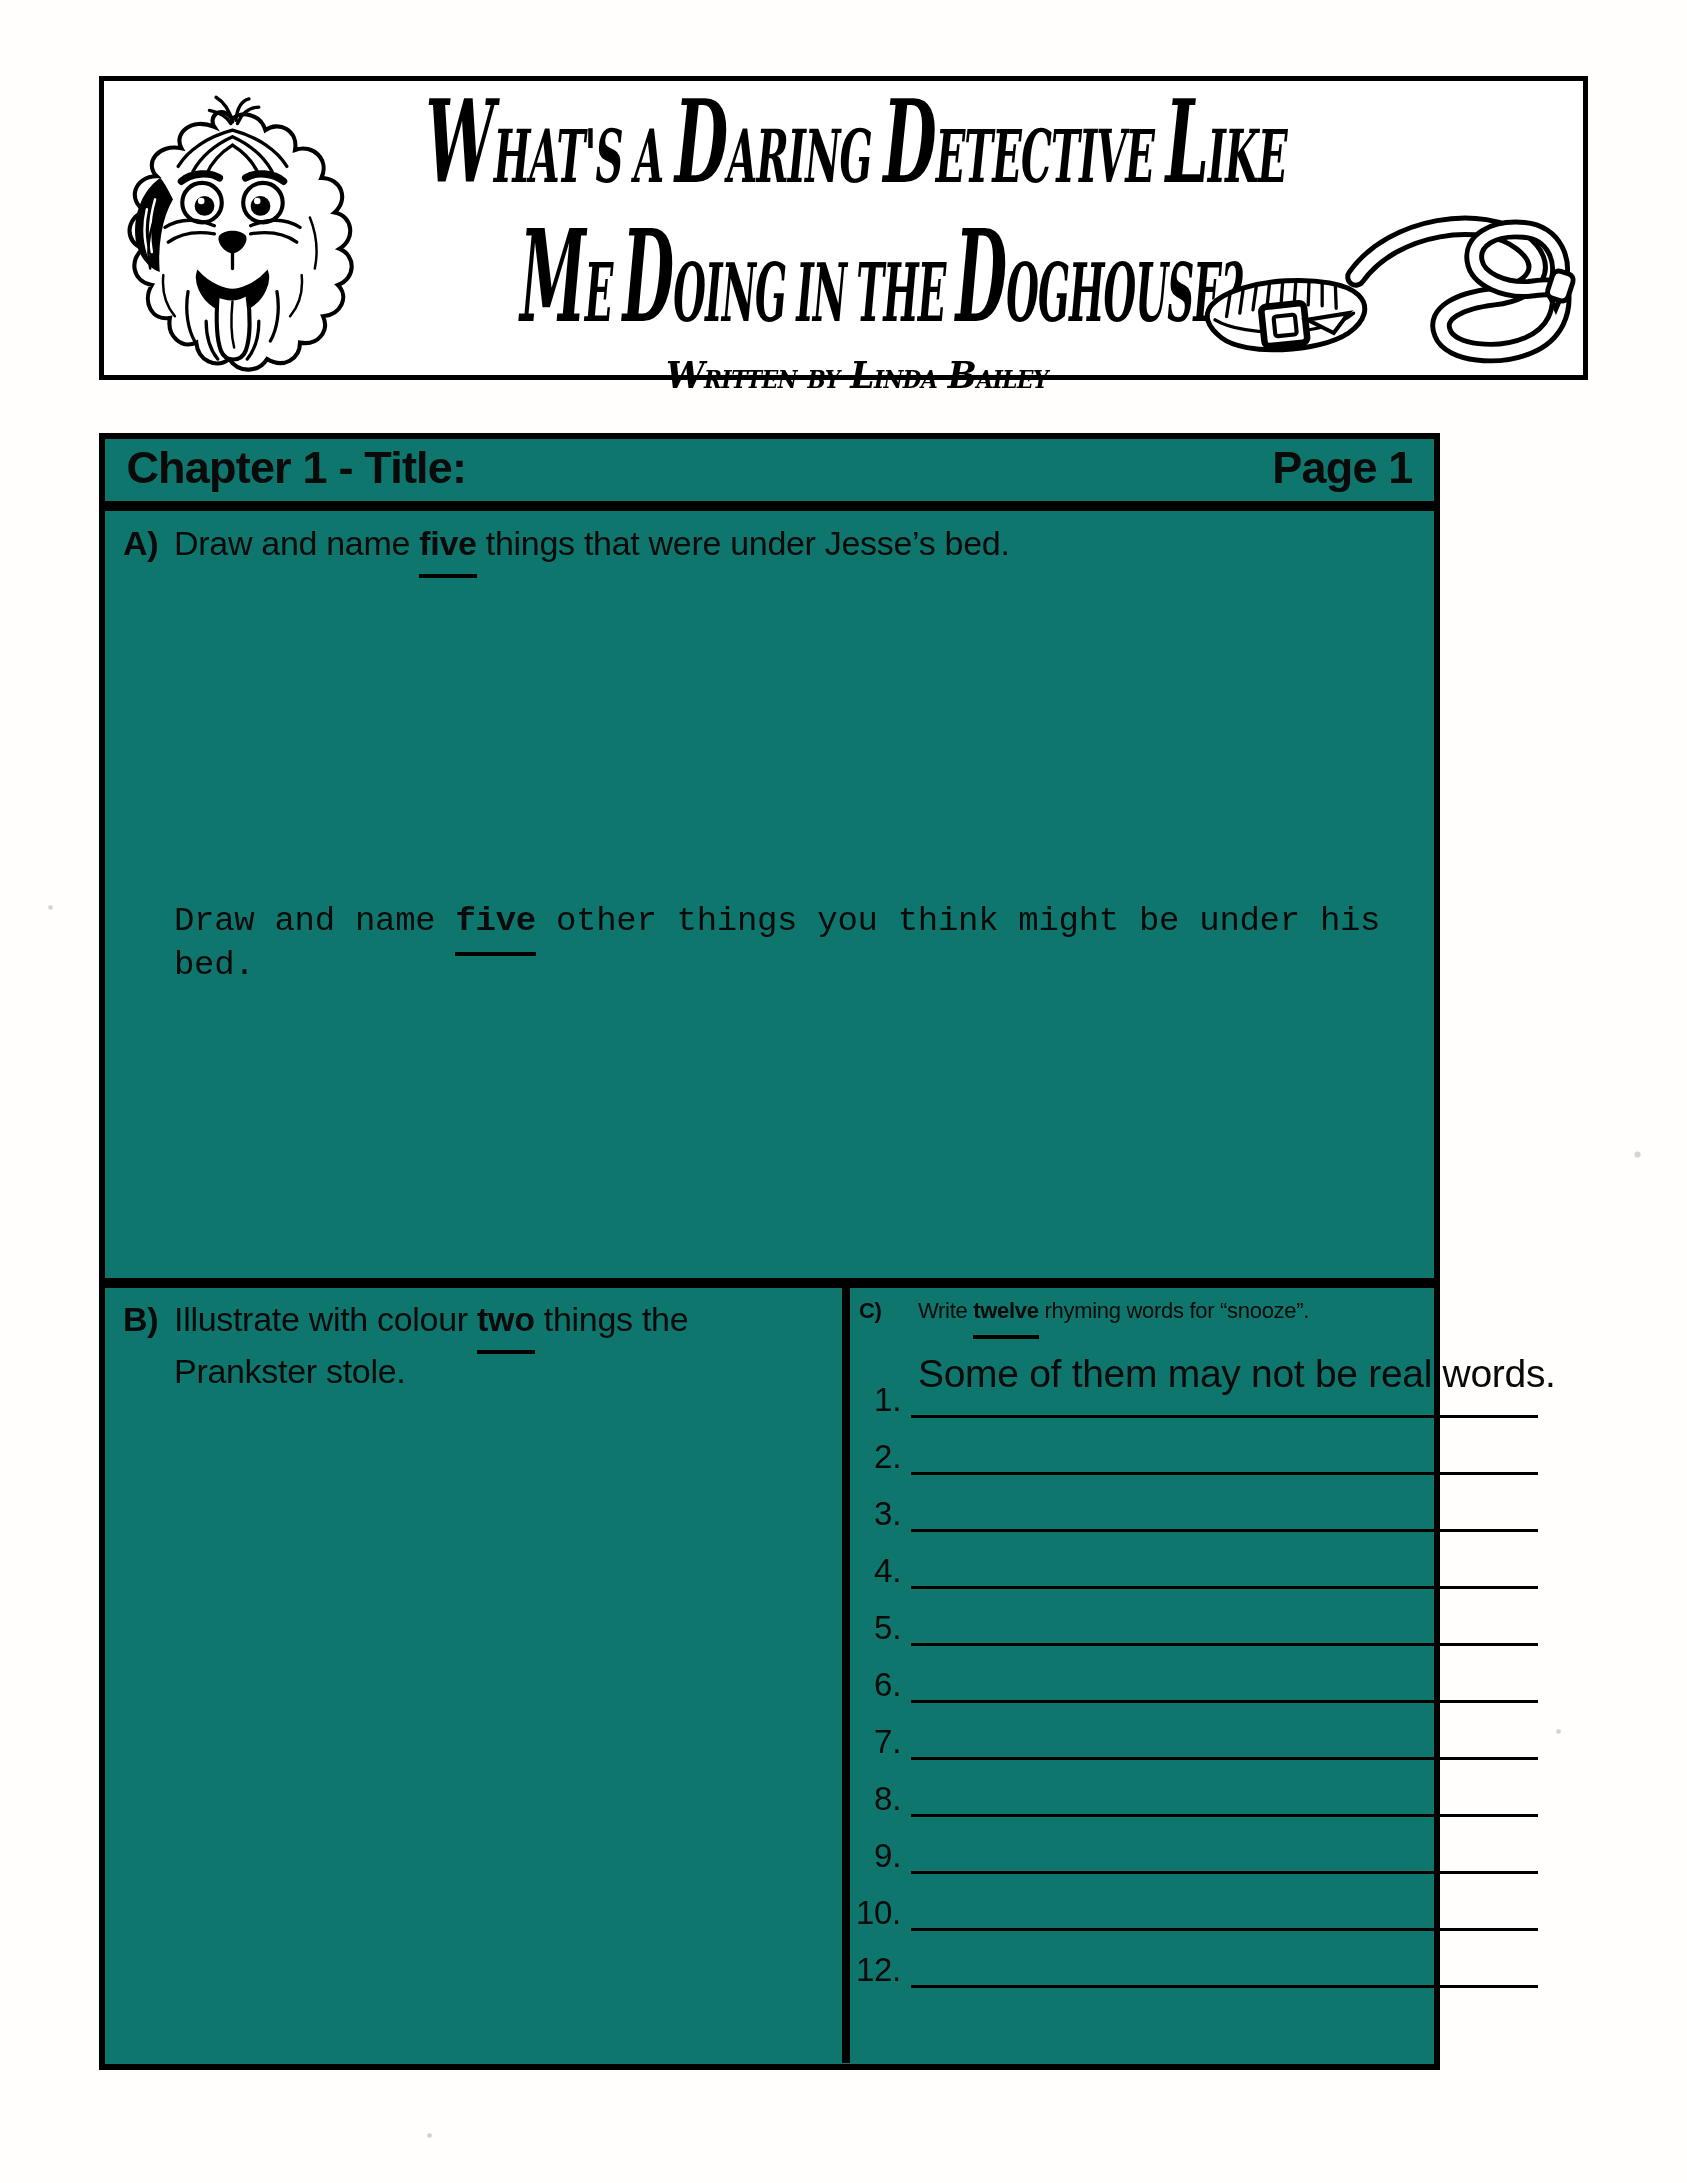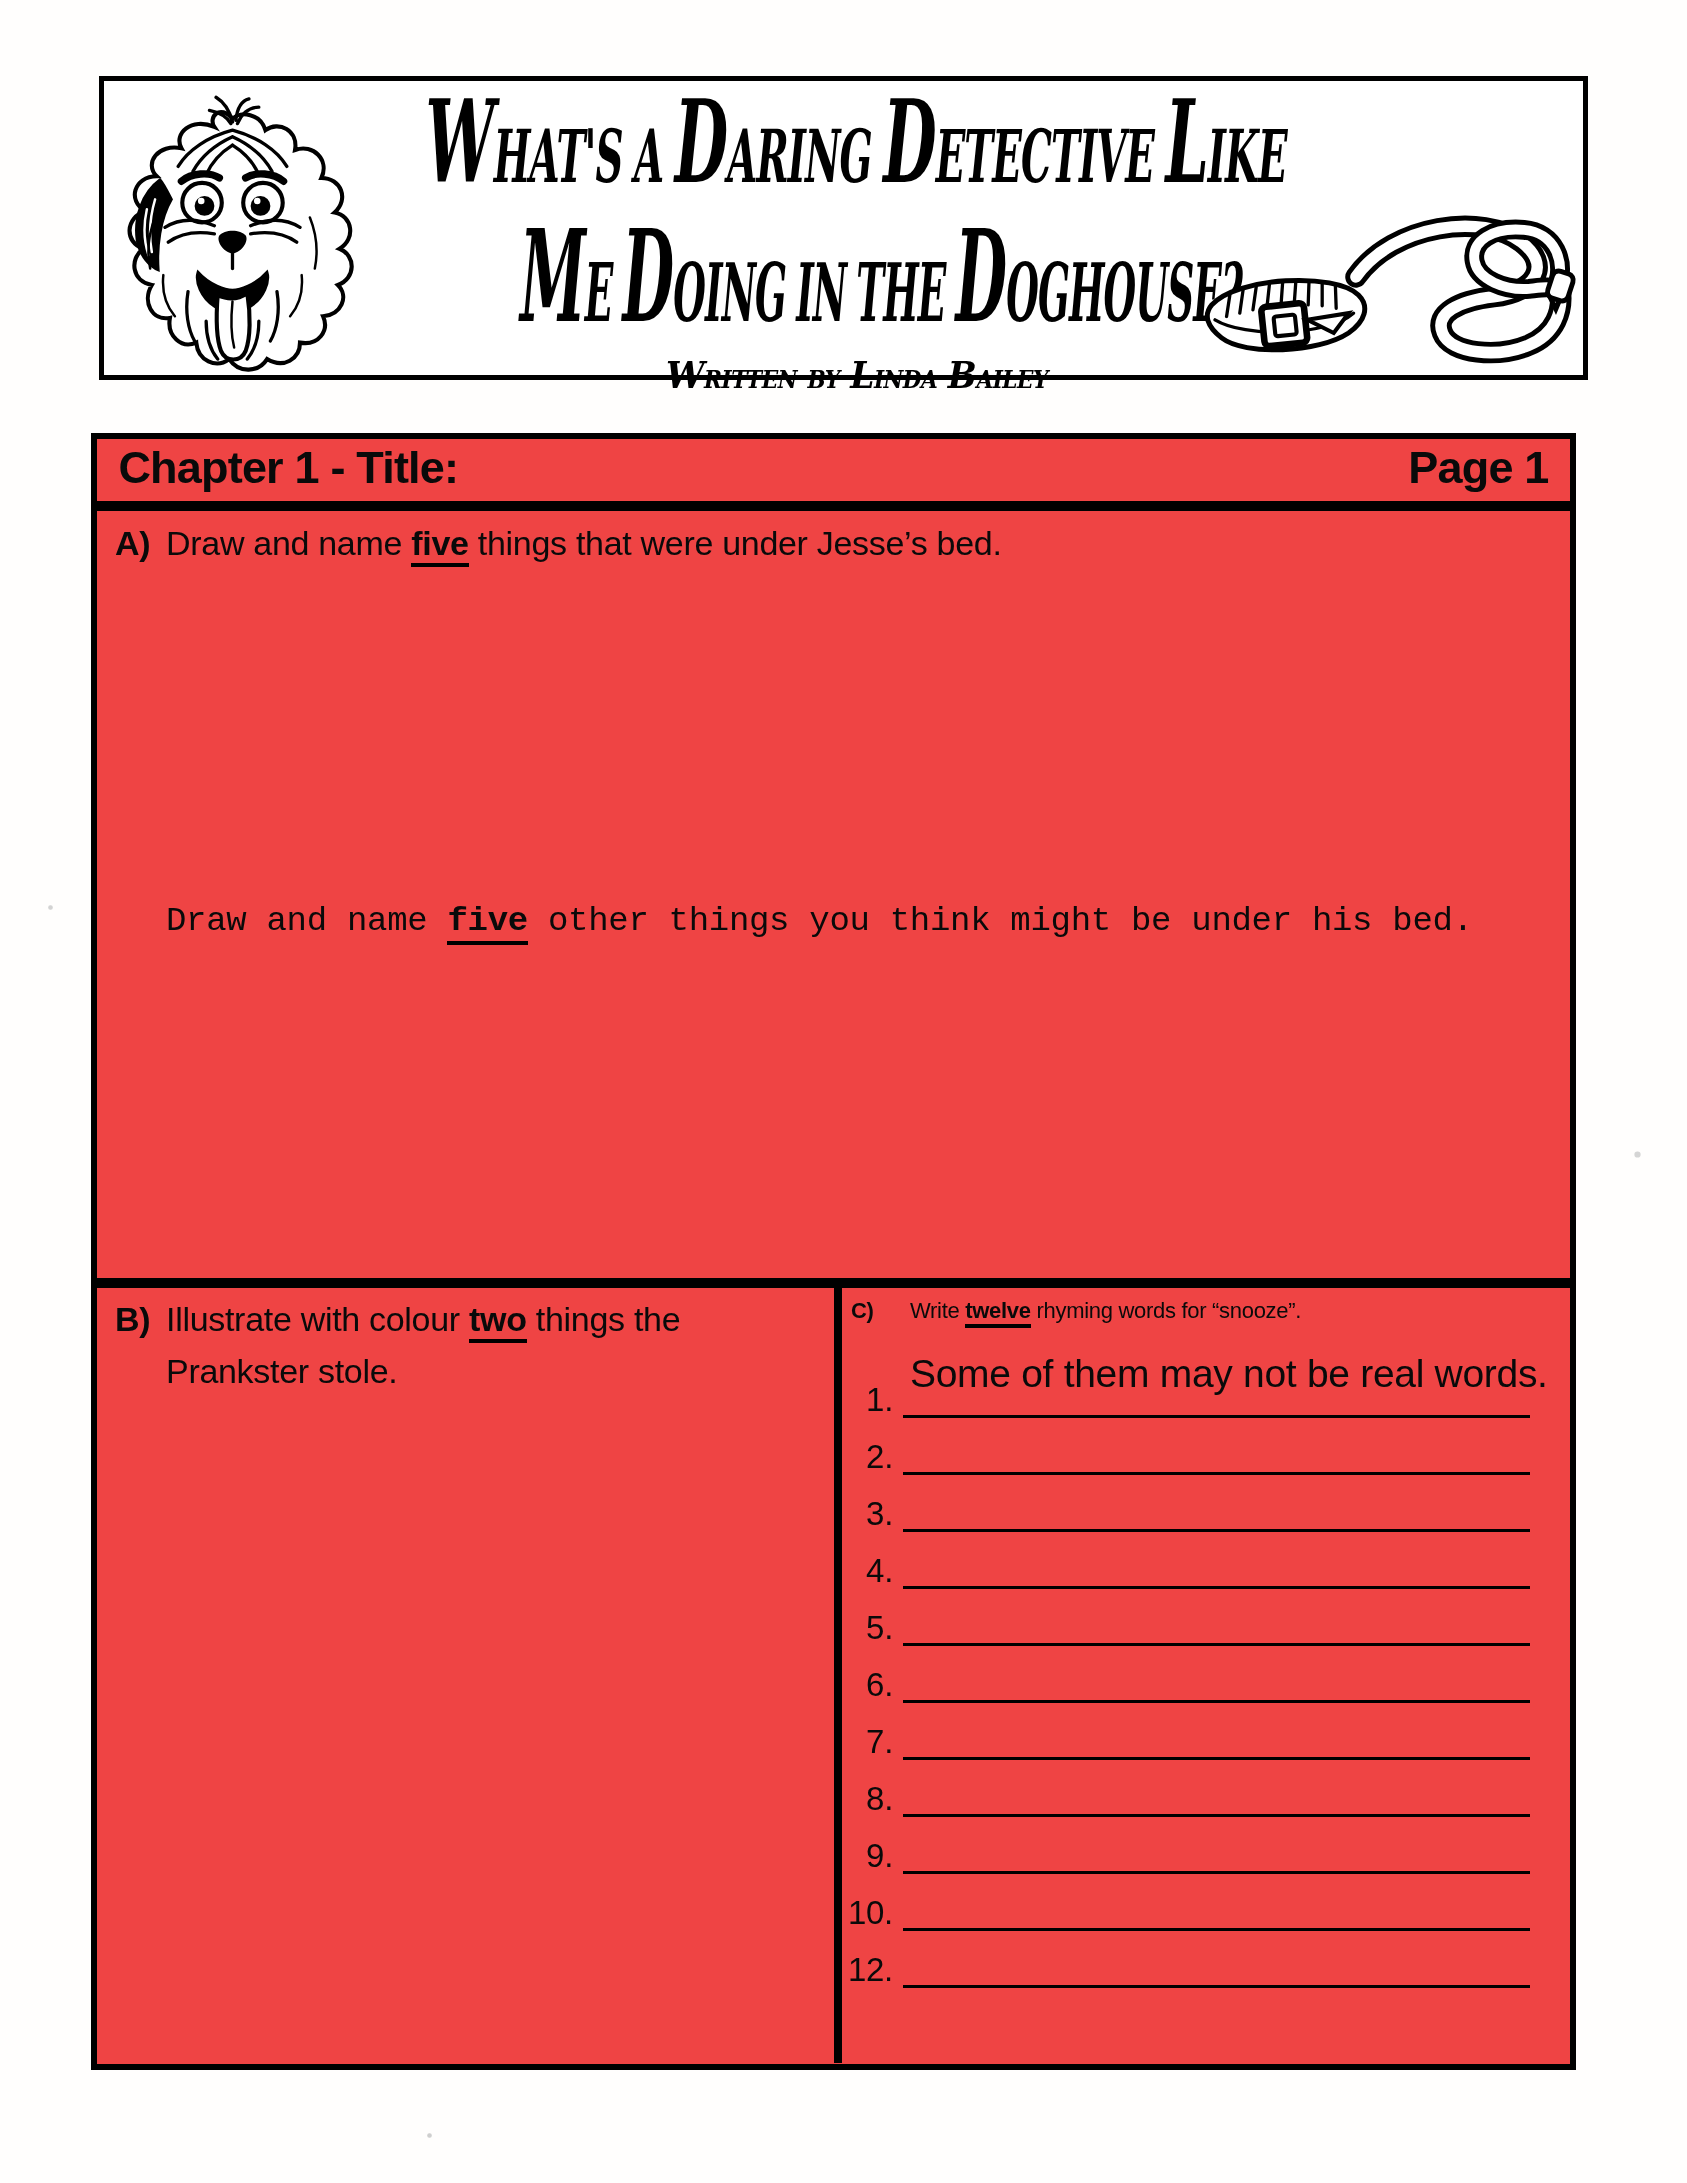--- a/index.html
+++ b/index.html
@@ -24,35 +24,35 @@
   }
   .t1{left:752px;top:3.3px;font-size:115px;}
   .t2{left:777px;top:132px;font-size:127px;}
   .t3{left:753px;top:275px;font-size:38px;}
   .t-line .word{margin:0 10.7px;display:inline-block;}
   .t3 .word{margin:0 5.8px;}
   .t-line .rest{font-size:0.63em;}
 
   
   .main-box{
-    position:absolute;left:91px;top:433px;width:1485px;height:1637px;
-    border:6.6px solid #000;box-sizing:border-box;background:#ef4444;
+    position:absolute;left:99px;top:433px;width:1341px;height:1637px;
+    border:6.6px solid #000;box-sizing:border-box;background:#0f766e;
     font-size:34px;letter-spacing:-0.3px;
   }
   .chapter-bar{
     position:absolute;left:0;top:0;width:100%;height:72px;
     border-bottom:10px solid #000;box-sizing:border-box;
     display:flex;justify-content:space-between;align-items:center;
     padding:0 21.4px 5px 21.4px;font-weight:bold;font-size:45px;letter-spacing:-0.8px;
   }
   .prompt{position:absolute;line-height:1.3;}
   .sec-label{font-weight:bold;display:inline-block;}
   .a-label{width:51px;}
   .c-label{width:59px;}
-  .em{font-weight:bold;border-bottom:4.1px solid #000;padding-bottom:1px;}
+  .em{font-weight:bold;border-bottom:4.1px solid #000;padding-bottom:12px;}
   .p-a1{left:18px;top:82px;}
   .p-a2{left:69px;top:460px;font-family:Liberation Mono, monospace;}
   .divider-h{position:absolute;left:0;top:839px;width:100%;height:10px;background:#000;}
   .divider-v{position:absolute;left:737px;top:849px;width:8.2px;height:775px;background:#000;}
   .p-b1{left:18px;top:858px;}
   .p-b2{left:69px;top:910px;}
   .p-c1{left:754px;top:858px;white-space:nowrap;font-size:22px;}
   .p-c2{left:813px;top:910px;white-space:nowrap;font-size:39px;}
 
   .rhyme-list{position:absolute;left:741px;top:922px;width:692px;}

